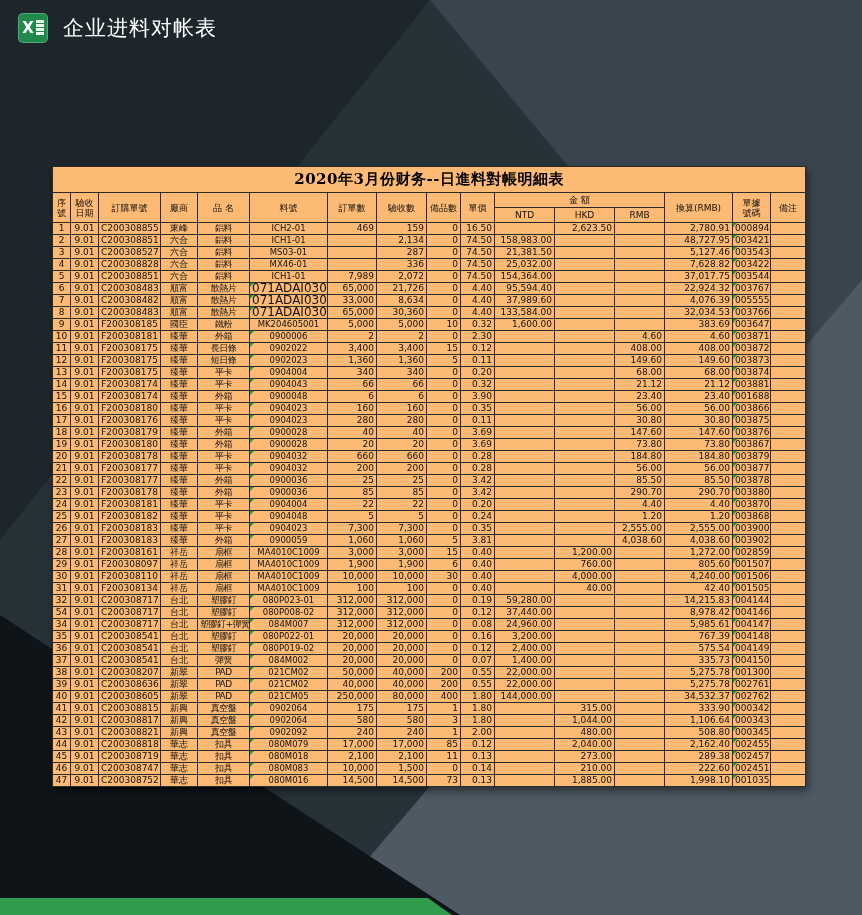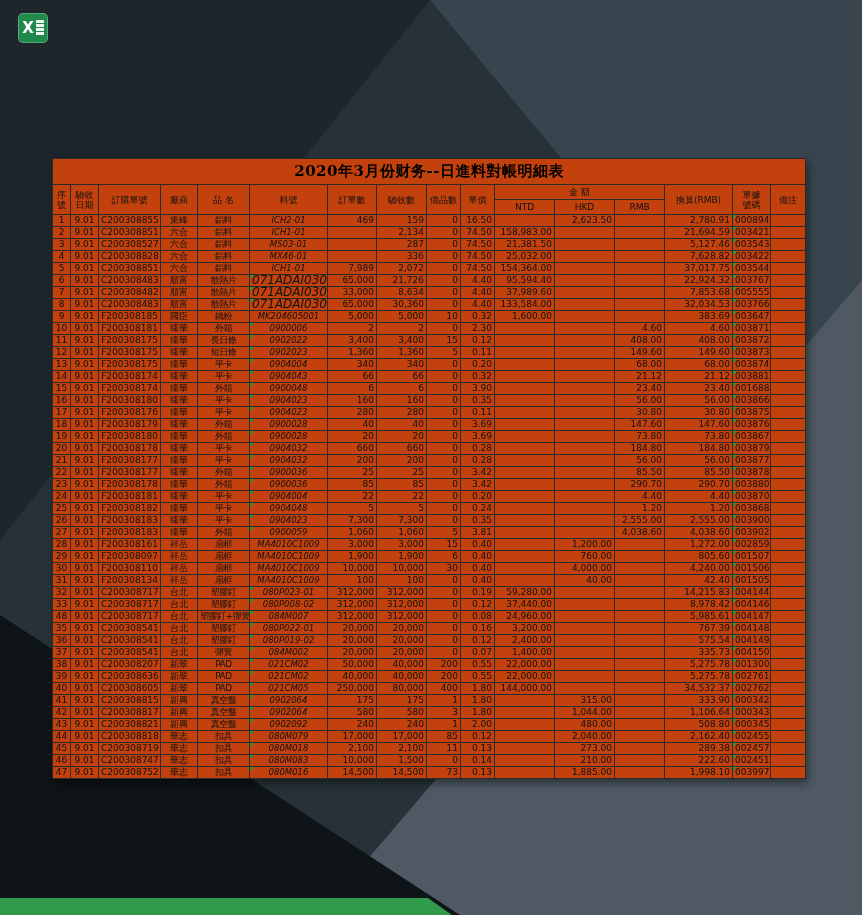--- a/index.html
+++ b/index.html
@@ -29,41 +29,41 @@
   .logo-x { color:#fff; font-weight:bold; font-size:15px; line-height:1; margin-right:2px; }
   .logo-sheet {
     width:8px; height:16px; background:#eaf6ee; border-radius:1px;
     background-image: repeating-linear-gradient(#1f8a4c 0 1px, transparent 1px 4px);
     background-position: 0 3px; background-repeat: repeat-y; background-size: 8px 12px;
   }
   .apptitle { color:#ffffff; font-size:21px; font-weight:500; margin-left:15px; letter-spacing:1px; }
 
   
   .sheet {
-    position:absolute; left:52px; top:158px; width:753px; z-index:4;
-    background:#c2410c;
+    position:absolute; left:52px; top:166px; width:753px; z-index:4;
+    background:#fdba74;
     box-shadow: 3px 4px 8px rgba(0,0,0,.45);
   }
   table { border-collapse: collapse; width:753px; table-layout: fixed; }
   td, th { border:1px solid #2b2b2b; overflow:hidden; white-space:nowrap; }
   .title-cell {
     height:26px; text-align:center; font-weight:bold; font-size:15px;
     font-family:"DejaVu Serif","Liberation Serif",serif; letter-spacing:.5px;
   }
   thead th {
     font-size:9px; font-weight:normal; text-align:center; height:15px;
     line-height:10px; color:#111;
   }
   .pre { white-space:pre-line; }
   tbody td {
     height:12px; font-size:9px; line-height:11px; color:#111; padding:0 2px;
   }
   td.c { text-align:center; }
   td.r { text-align:right; }
-  .cell-part { font-size:8.5px;font-style:italic; }
+  .cell-part { font-size:8.5px; }
   .cell-product { letter-spacing:-0.5px;margin-top:9px; }
   .tiny { font-size:12px; }
   .mark { position:relative; }
   .mark::before {
     content:''; position:absolute; left:0; top:0; width:0; height:0;
     border-top:4px solid #1f9e3d; border-right:4px solid transparent;
   }
 </style>
 </head>
 <body>
@@ -72,20 +72,21 @@
 <div class="bg bg-right"></div>
 <div class="bg bg-br"></div>
 <div class="bg bg-black-bl"></div>
 <div class="bg bg-green"></div>
 
 <div class="apphead">
   <div class="logo">
     <span class="logo-x">X</span>
     <span class="logo-sheet"></span>
   </div>
+  <div class="apptitle">企业进料对帐表</div>
 </div>
 
 <div class="sheet">
   <table>
     <colgroup>
       <col style="width:18px">
         <col style="width:28px">
         <col style="width:62px">
         <col style="width:37px">
       <col style="width:52px">
@@ -156,21 +157,21 @@
           <td class="c cell-vendor">六合</td>
           <td class="c cell-product">鋁料</td>
           <td class="c cell-part">ICH1-01</td>
           <td class="r cell-order-qty"></td>
           <td class="r cell-recv-qty">2,134</td>
           <td class="r cell-spare-qty">0</td>
           <td class="r cell-unit-price">74.50</td>
           <td class="r cell-ntd">158,983.00</td>
           <td class="r cell-hkd"></td>
           <td class="r cell-rmb"></td>
-          <td class="r cell-conv-rmb">21,694.59</td>
+          <td class="r cell-conv-rmb">48,727.95</td>
           <td class="c cell-doc-no mark">003421</td>
           <td class="c cell-note"></td>
         </tr>
         <tr>
           <td class="c cell-seq">3</td>
           <td class="c cell-recv-date">9.01</td>
           <td class="c cell-po-no">C200308527</td>
           <td class="c cell-vendor">六合</td>
           <td class="c cell-product">鋁料</td>
           <td class="c cell-part">MS03-01</td>
@@ -246,21 +247,21 @@
           <td class="c cell-vendor">順富</td>
           <td class="c cell-product">散熱片</td>
           <td class="c cell-part tiny mark">071ADAI03032W00</td>
           <td class="r cell-order-qty">33,000</td>
           <td class="r cell-recv-qty">8,634</td>
           <td class="r cell-spare-qty">0</td>
           <td class="r cell-unit-price">4.40</td>
           <td class="r cell-ntd">37,989.60</td>
           <td class="r cell-hkd"></td>
           <td class="r cell-rmb"></td>
-          <td class="r cell-conv-rmb">7,853.68</td>
+          <td class="r cell-conv-rmb">4,076.39</td>
           <td class="c cell-doc-no mark">005555</td>
           <td class="c cell-note"></td>
         </tr>
         <tr>
           <td class="c cell-seq">8</td>
           <td class="c cell-recv-date">9.01</td>
           <td class="c cell-po-no">C200308483</td>
           <td class="c cell-vendor">順富</td>
           <td class="c cell-product">散熱片</td>
           <td class="c cell-part tiny mark">071ADAI03032W00</td>
@@ -701,39 +702,39 @@
           <td class="r cell-spare-qty">0</td>
           <td class="r cell-unit-price">0.19</td>
           <td class="r cell-ntd">59,280.00</td>
           <td class="r cell-hkd"></td>
           <td class="r cell-rmb"></td>
           <td class="r cell-conv-rmb">14,215.83</td>
           <td class="c cell-doc-no mark">004144</td>
           <td class="c cell-note"></td>
         </tr>
         <tr>
-          <td class="c cell-seq">33</td>
+          <td class="c cell-seq">54</td>
           <td class="c cell-recv-date">9.01</td>
           <td class="c cell-po-no">C200308717</td>
           <td class="c cell-vendor">台北</td>
           <td class="c cell-product">塑膠釘</td>
           <td class="c cell-part mark">080P008-02</td>
           <td class="r cell-order-qty">312,000</td>
           <td class="r cell-recv-qty">312,000</td>
           <td class="r cell-spare-qty">0</td>
           <td class="r cell-unit-price">0.12</td>
           <td class="r cell-ntd">37,440.00</td>
           <td class="r cell-hkd"></td>
           <td class="r cell-rmb"></td>
           <td class="r cell-conv-rmb">8,978.42</td>
           <td class="c cell-doc-no mark">004146</td>
           <td class="c cell-note"></td>
         </tr>
         <tr>
-          <td class="c cell-seq">48</td>
+          <td class="c cell-seq">34</td>
           <td class="c cell-recv-date">9.01</td>
           <td class="c cell-po-no">C200308717</td>
           <td class="c cell-vendor">台北</td>
           <td class="c cell-product">塑膠釘+彈簧</td>
           <td class="c cell-part mark">084M007</td>
           <td class="r cell-order-qty">312,000</td>
           <td class="r cell-recv-qty">312,000</td>
           <td class="r cell-spare-qty">0</td>
           <td class="r cell-unit-price">0.08</td>
           <td class="r cell-ntd">24,960.00</td>
@@ -967,18 +968,18 @@
           <td class="c cell-product">扣具</td>
           <td class="c cell-part mark">080M016</td>
           <td class="r cell-order-qty">14,500</td>
           <td class="r cell-recv-qty">14,500</td>
           <td class="r cell-spare-qty">73</td>
           <td class="r cell-unit-price">0.13</td>
           <td class="r cell-ntd"></td>
           <td class="r cell-hkd">1,885.00</td>
           <td class="r cell-rmb"></td>
           <td class="r cell-conv-rmb">1,998.10</td>
-          <td class="c cell-doc-no mark">003997</td>
+          <td class="c cell-doc-no mark">001035</td>
           <td class="c cell-note"></td>
         </tr>
       </tbody>
   </table>
 </div>
 
 </body></html>

